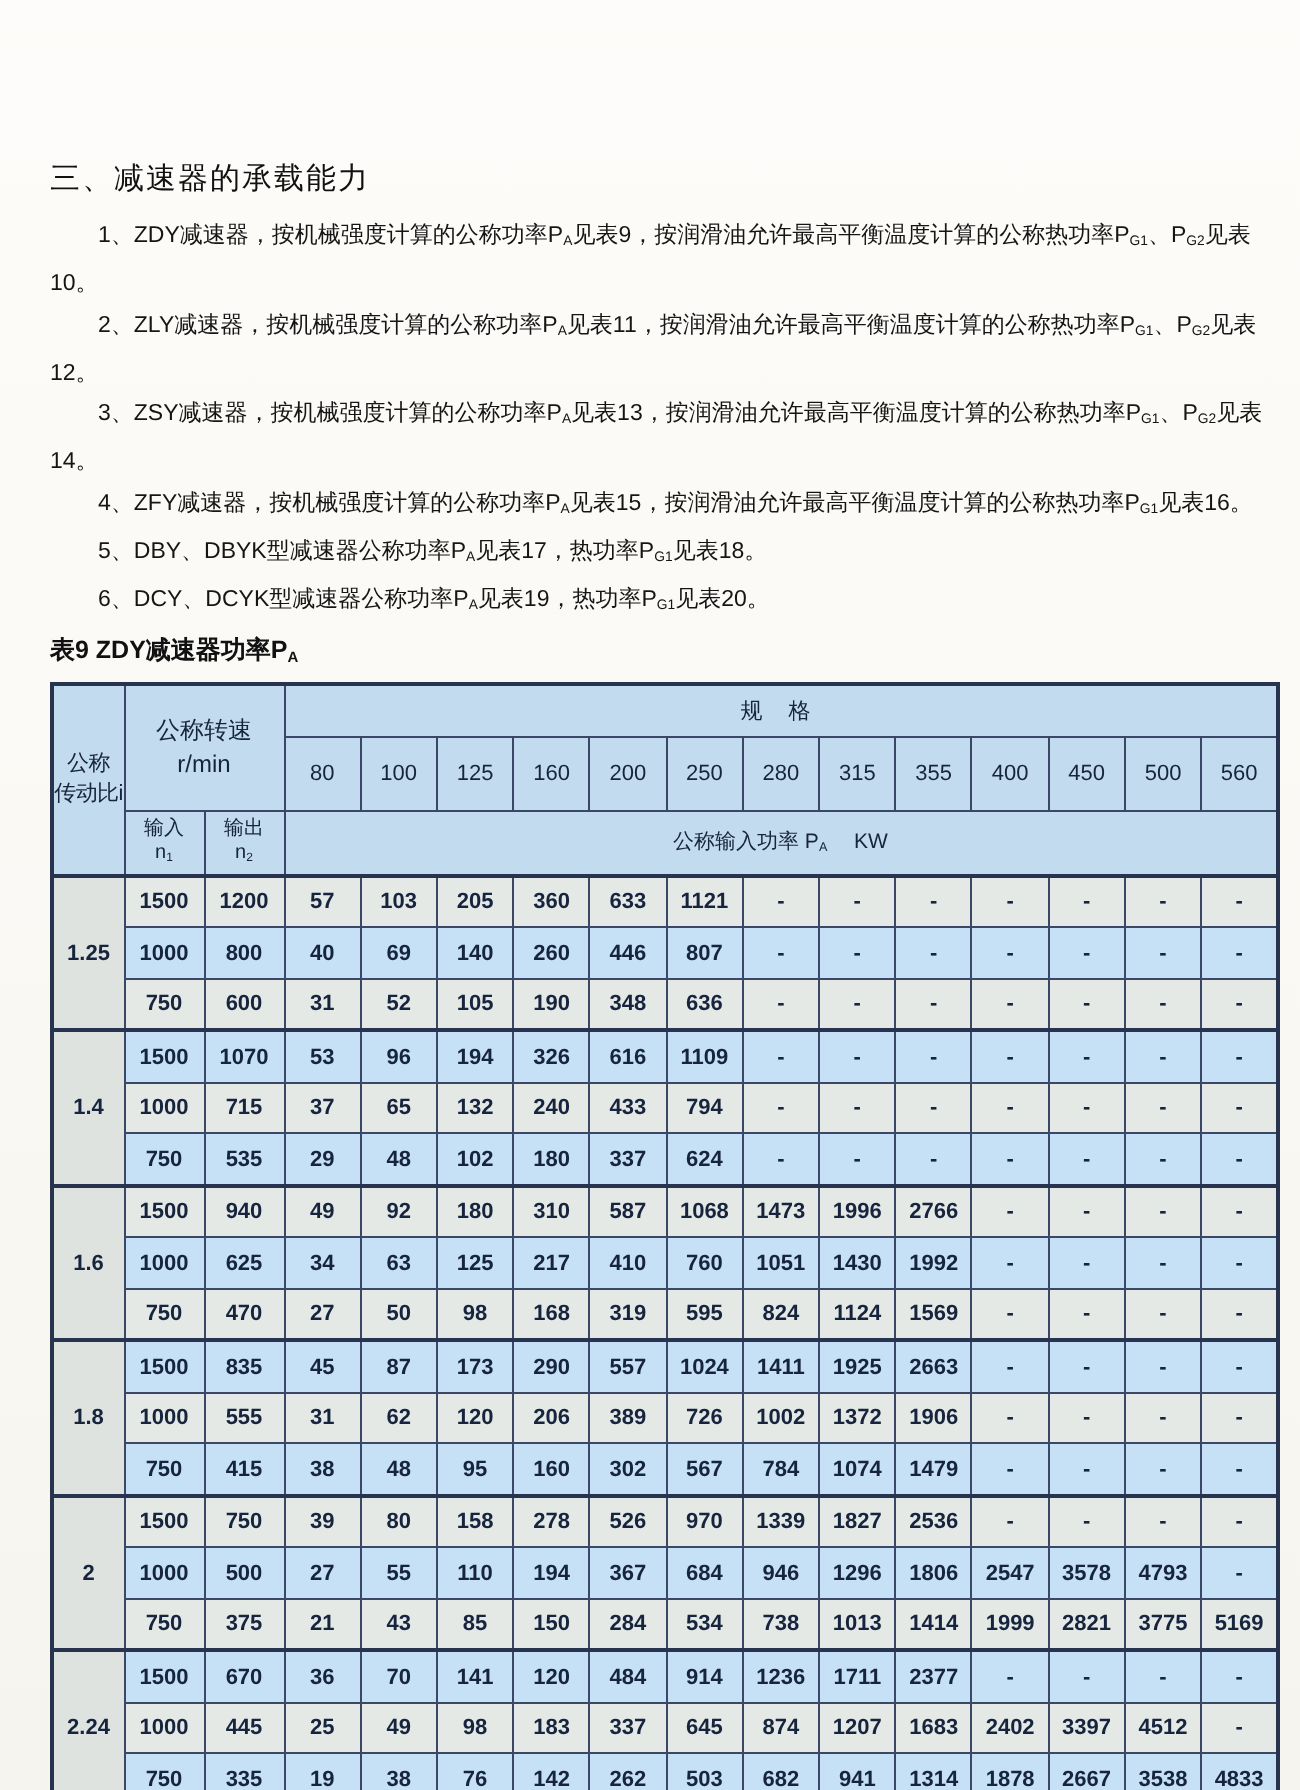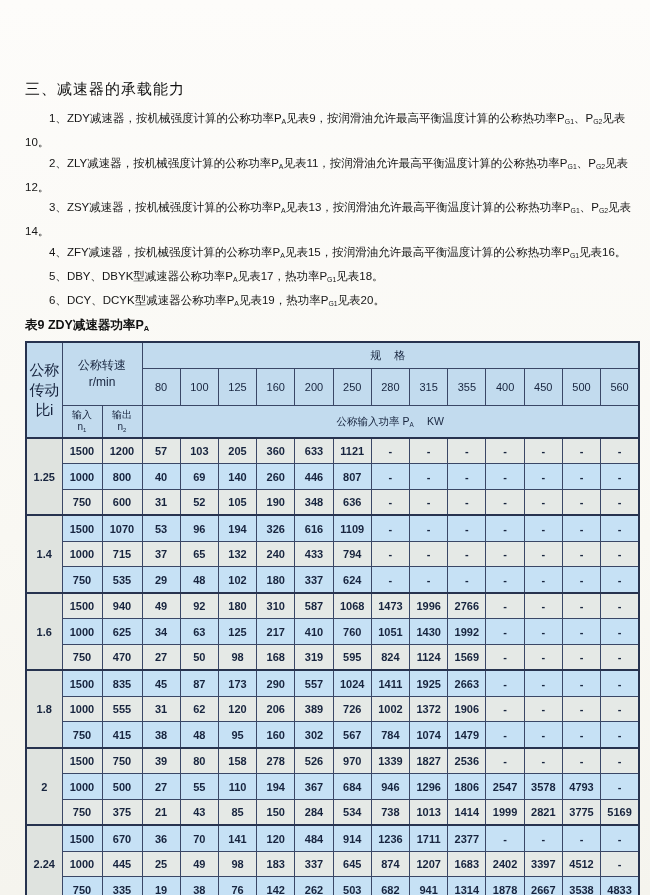--- a/index.html
+++ b/index.html
@@ -35,21 +35,21 @@
     width:615px;border-collapse:collapse;table-layout:fixed;
     border:2px solid var(--border-strong);
   }
   .ptable th,.ptable td{
     border:1px solid var(--border);
     text-align:center;vertical-align:middle;padding:0;
     color:var(--ink);overflow:hidden;
   }
   .ptable thead th{background:var(--header-bg);font-weight:normal;}
   .ptable thead{border-bottom:2px solid var(--border-strong);}
-  th.c-ratio{font-size:15px;line-height:1.35;letter-spacing:-0.3px;}
+  th.c-ratio{font-size:11px;line-height:1.35;letter-spacing:-0.3px;}
   th.speed{font-size:12px;line-height:1.4;}
   th.spec{height:25px;font-size:11px;letter-spacing:5px;}
   th.spec-num{height:36px;font-size:11px;}
   th.sub-head{height:31px;font-size:10px;line-height:1.25;}
   th.power-head{font-size:10.5px;}
   .ptable tbody td{height:24.5px;font-size:11px;font-weight:bold;}
   .ptable tbody.group{border-top:2px solid var(--border-strong);}
   td.c-ratio{background:var(--ratio-bg)!important;font-size:10.5px;}
   tr.r-blue td{background:var(--row-blue);}
   tr.r-gray td{background:var(--row-gray);}

